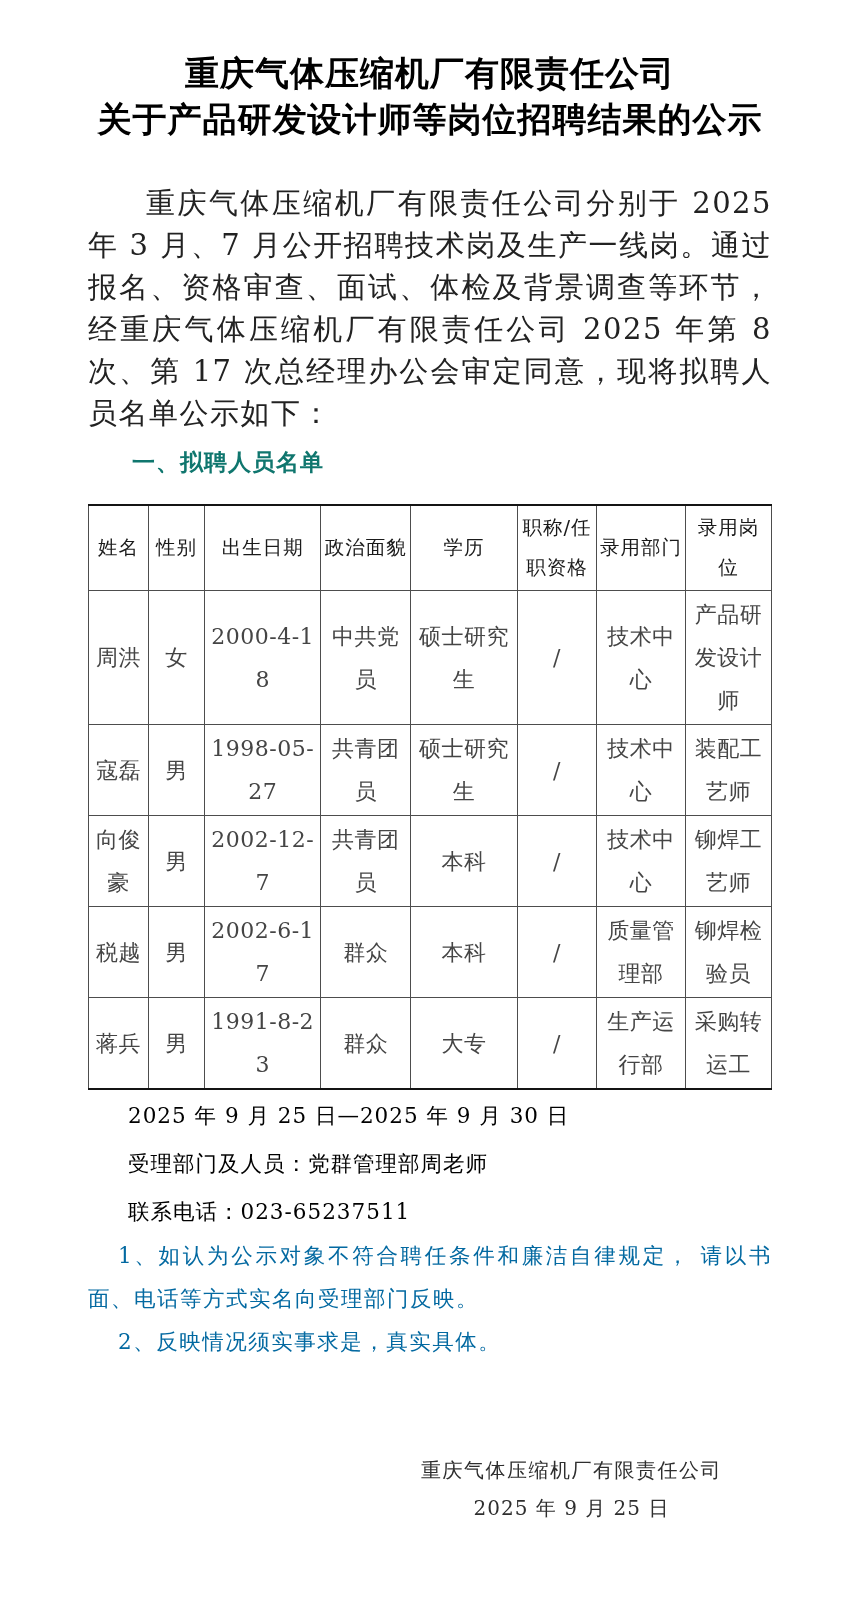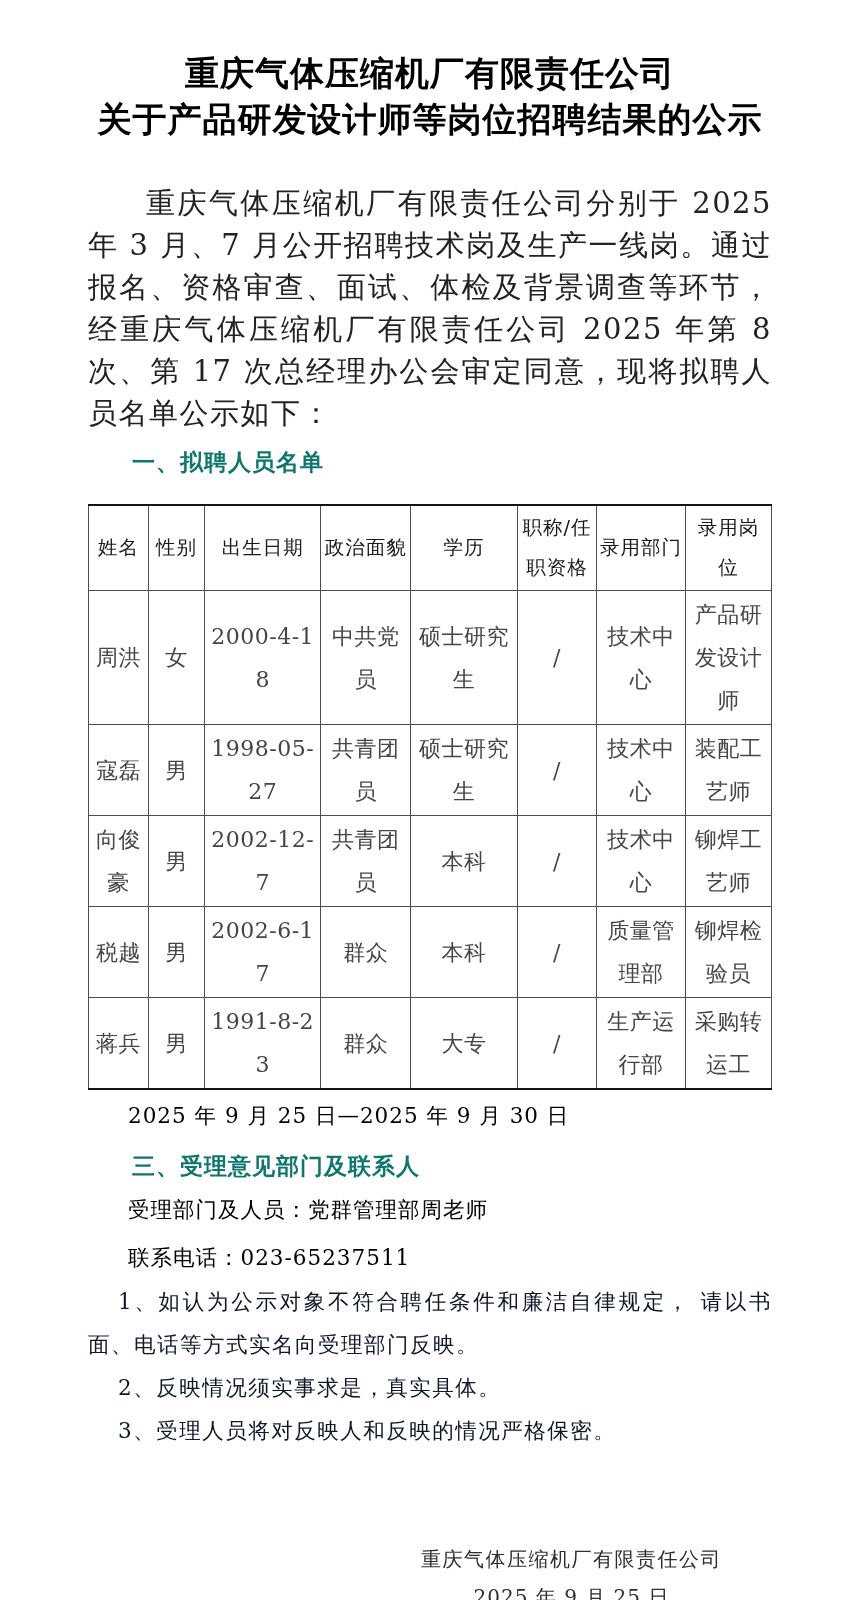--- a/index.html
+++ b/index.html
@@ -85,21 +85,21 @@
     color: #000000;
     padding-left: 40px;
   }
   .req-item {
     margin: 0;
     font-size: 21.5px;
     line-height: 43px;
     letter-spacing: 1.5px;
     text-align: justify;
     text-indent: 30px;
-    color: #0f172a;
+    color: #0369a1;
   }
   .req-item:first-of-type { margin-top: 8px; }
   .signature-block {
     margin-top: 92px;
     text-align: right;
     padding-right: 50px;
   }
   .sig-inner {
     display: inline-block;
     text-align: center;
@@ -203,27 +203,25 @@
         <td>大专</td>
         <td>/</td>
         <td>生产运行部</td>
         <td>采购转运工</td>
       </tr>
     </tbody>
   </table>
 
   <p class="plain-line">2025 年 9 月 25 日—2025 年 9 月 30 日</p>
 
-  <h2 class="sec-heading">三、受理意见部门及联系人</h2>
   <p class="plain-line">受理部门及人员：党群管理部周老师</p>
   <p class="plain-line">联系电话：023-65237511</p>
 
   <p class="req-item">1、如认为公示对象不符合聘任条件和廉洁自律规定， 请以书面、电话等方式实名向受理部门反映。</p>
   <p class="req-item">2、反映情况须实事求是，真实具体。</p>
-  <p class="req-item">3、受理人员将对反映人和反映的情况严格保密。</p>
 
   <div class="signature-block">
     <div class="sig-inner">
       <div class="sig-company">重庆气体压缩机厂有限责任公司</div>
       <div class="sig-date">2025 年 9 月 25 日</div>
     </div>
   </div>
 
 </div>
 

